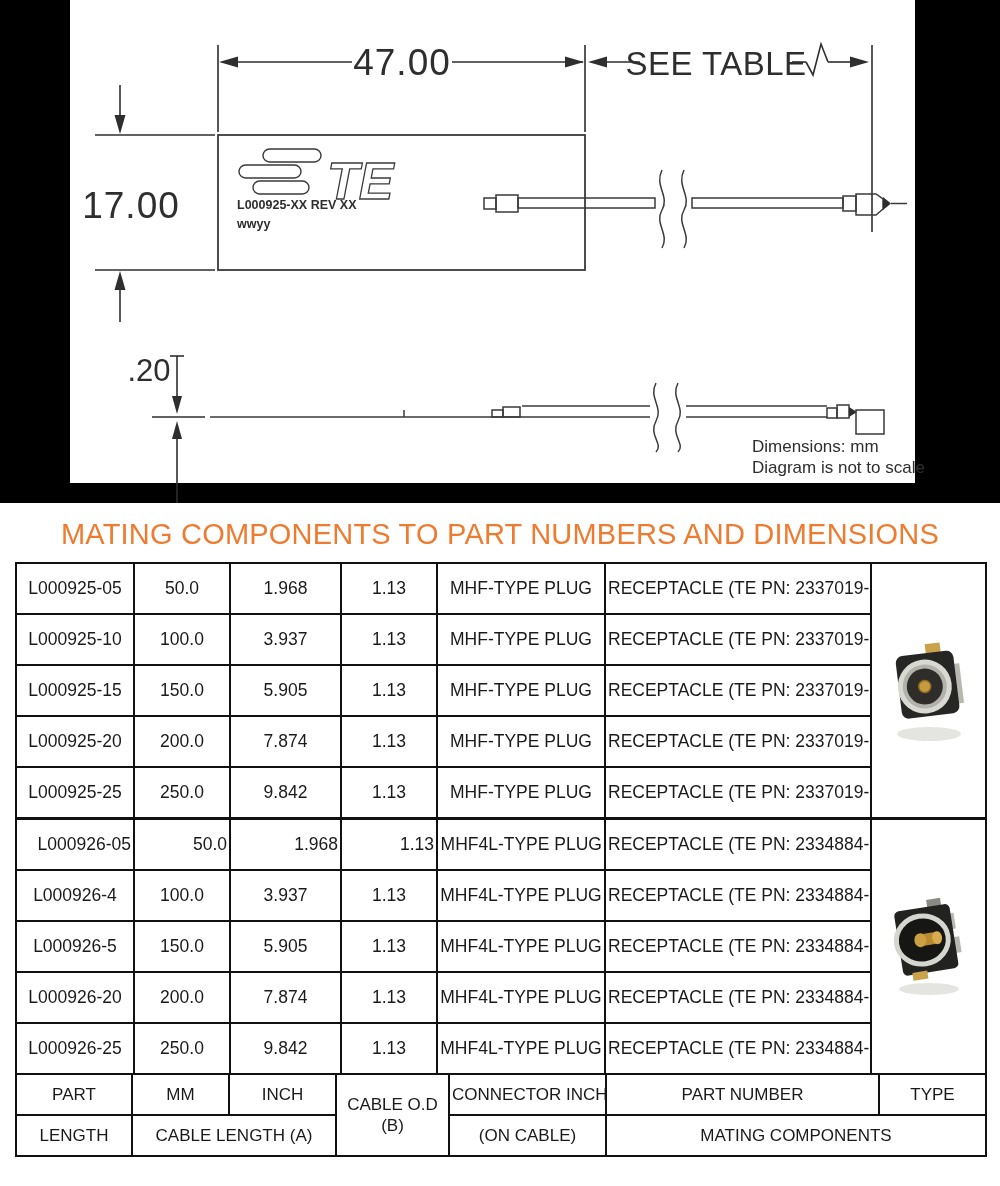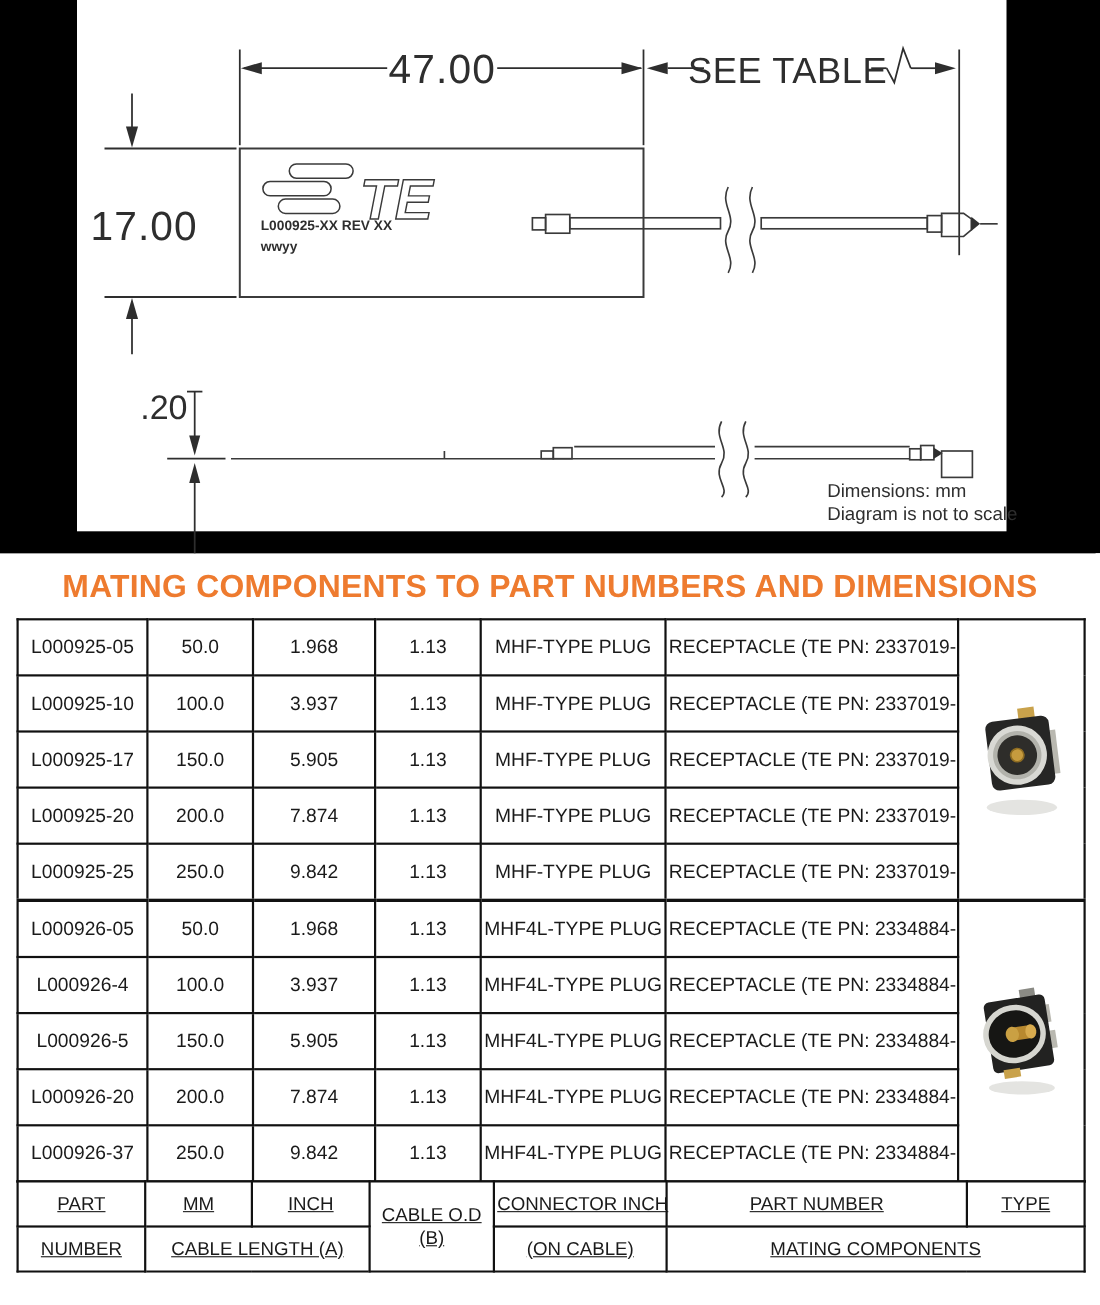--- a/index.html
+++ b/index.html
@@ -8,45 +8,45 @@
   
   .drawing-frame { width:996px; height:503px; position:relative; background:#000; }
   .drawing-frame svg { display:block; }
   .draw-text { fill:#2e2e2e; font-family:"Liberation Sans", sans-serif; }
 
   
   h1.title {
     margin:15px 0 11px 0;
     text-align:center;
     font-size:29px;
-    font-weight:bold;
+    font-weight:normal;
     letter-spacing:0.2px;
     color:#EE7B2F;              
     font-family:"Liberation Sans", sans-serif;
   }
 
   
   .table-wrap { margin-left:15px; width:880px; }
   table.parts { border-collapse:collapse; table-layout:fixed; width:970px; }
   table.parts td {
     border:2px solid #111;
     text-align:center;
     vertical-align:middle;
     font-size:17.5px;
     padding:0 2px;
     overflow:hidden;
     white-space:nowrap;
     background:#fff;
   }
   table.parts tr.datarow td { height:49px; }
-  tr.thick-top td { border-top-width:3px; }
+  tr.thick-top td { border-top-width:3px;text-align:right; }
   td.imgcell { background:#fff; }
   td.imgcell svg { display:block; margin:0 auto; }
 
-  table.footer { border-collapse:collapse; table-layout:fixed; width:970px; margin-top:-2px;text-decoration:underline; }
+  table.footer { border-collapse:collapse; table-layout:fixed; width:970px; margin-top:-2px; }
   table.footer td {
     border:2px solid #111;
     text-align:center;
     vertical-align:middle;
     font-size:17px;
     padding:0 2px;
     background:#fff;
     white-space:nowrap;
   }
   table.footer tr td { height:39px; }
@@ -186,21 +186,21 @@
       </tr>
       <tr class="datarow">
         <td>L000925-10</td>
         <td>100.0</td>
         <td>3.937</td>
         <td>1.13</td>
         <td>MHF-TYPE PLUG</td>
         <td>RECEPTACLE (TE PN: 2337019-1)</td>
       </tr>
       <tr class="datarow">
-        <td>L000925-17</td>
+        <td>L000925-15</td>
         <td>150.0</td>
         <td>5.905</td>
         <td>1.13</td>
         <td>MHF-TYPE PLUG</td>
         <td>RECEPTACLE (TE PN: 2337019-1)</td>
       </tr>
       <tr class="datarow">
         <td>L000925-20</td>
         <td>200.0</td>
         <td>7.874</td>
@@ -258,21 +258,21 @@
       </tr>
       <tr class="datarow">
         <td>L000926-20</td>
         <td>200.0</td>
         <td>7.874</td>
         <td>1.13</td>
         <td>MHF4L-TYPE PLUG</td>
         <td>RECEPTACLE (TE PN: 2334884-1)</td>
       </tr>
       <tr class="datarow">
-        <td>L000926-37</td>
+        <td>L000926-25</td>
         <td>250.0</td>
         <td>9.842</td>
         <td>1.13</td>
         <td>MHF4L-TYPE PLUG</td>
         <td>RECEPTACLE (TE PN: 2334884-1)</td>
       </tr>
     </tbody>
   </table>
 
   <table class="footer">
@@ -292,20 +292,20 @@
         <td>INCH</td>
         <td rowspan="2" style="white-space:normal; line-height:1.25;">
           <span>CABLE O.D</span><br>
           <span>(B)</span>
         </td>
         <td>CONNECTOR INCH</td>
         <td>PART NUMBER</td>
         <td>TYPE</td>
       </tr>
       <tr>
-        <td>NUMBER</td>
+        <td>LENGTH</td>
         <td colspan="2">CABLE LENGTH (A)</td>
         <td>(ON CABLE)</td>
         <td colspan="2">MATING COMPONENTS</td>
       </tr>
     </tbody>
   </table>
 </div>
 
 </body></html>

